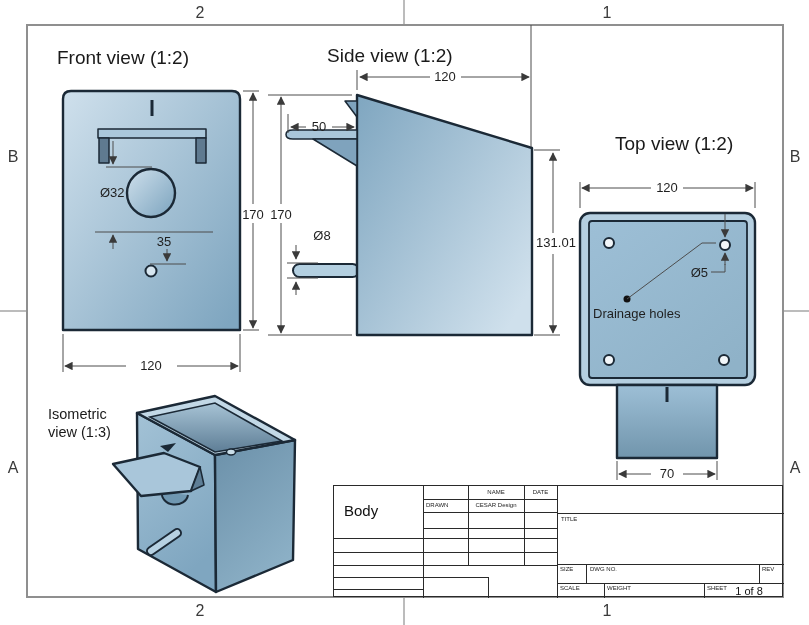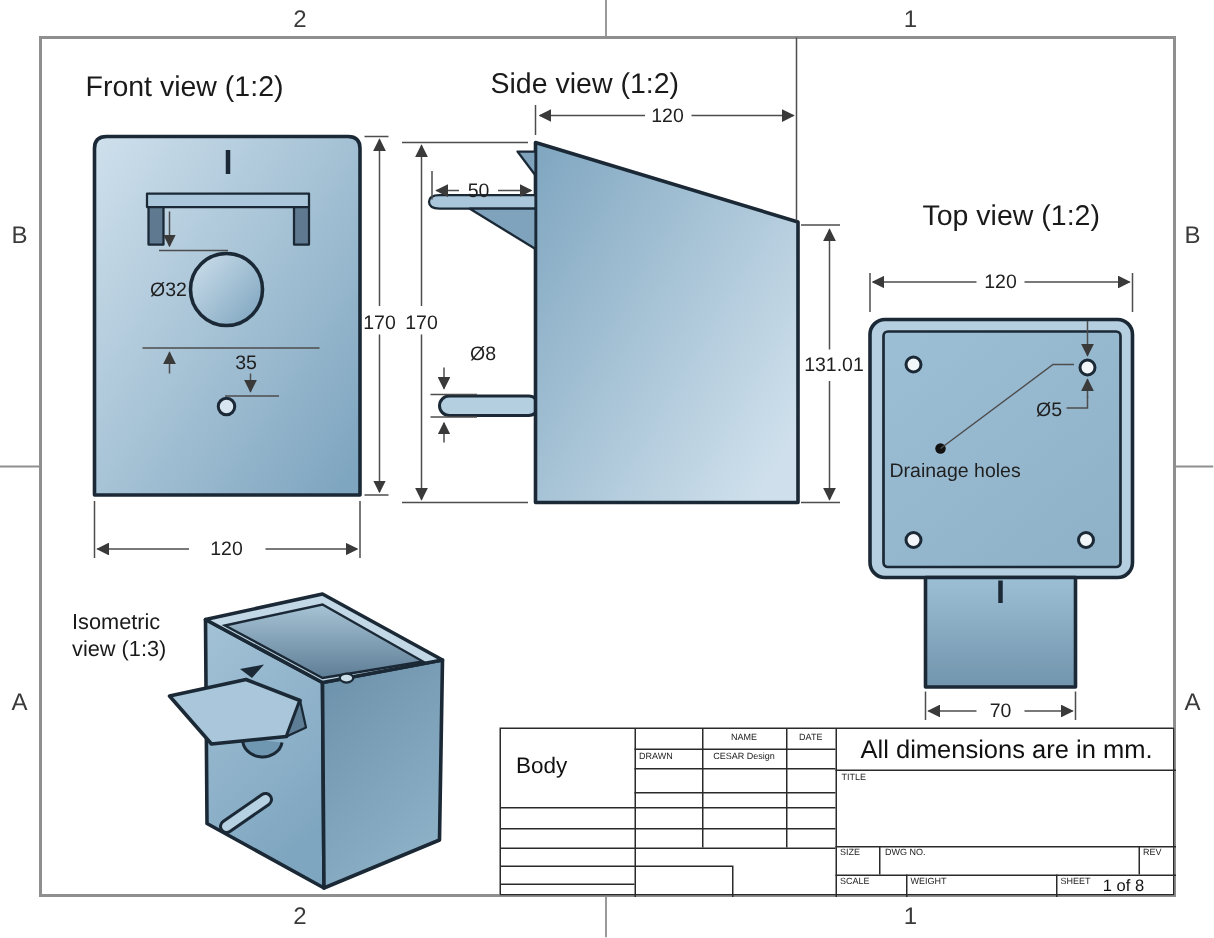--- a/index.html
+++ b/index.html
@@ -236,21 +236,20 @@
   <div class="hl" style="top:103px;left:0;width:89px"></div>
   <div class="hl" style="top:27px;left:223px;width:227px"></div>
   <div class="hl" style="top:78px;left:223px;width:227px"></div>
   <div class="hl" style="top:97px;left:223px;width:227px"></div>
 
   <div class="tb-body">Body</div>
   <div class="tb-lbl ctr" style="left:134px;width:56px;top:3px">NAME</div>
   <div class="tb-lbl ctr" style="left:190px;width:33px;top:3px">DATE</div>
   <div class="tb-lbl" style="left:92px;top:16px">DRAWN</div>
   <div class="tb-lbl ctr" style="left:134px;width:56px;top:16px">CESAR Design</div>
-  <div class="tb-note">All dimensions are in mm.</div>
   <div class="tb-lbl" style="left:227px;top:30px">TITLE</div>
   <div class="tb-lbl" style="left:226px;top:80px">SIZE</div>
   <div class="tb-lbl" style="left:256px;top:80px">DWG NO.</div>
   <div class="tb-lbl" style="left:428px;top:80px">REV</div>
   <div class="tb-lbl" style="left:226px;top:99px">SCALE</div>
   <div class="tb-lbl" style="left:273px;top:99px">WEIGHT</div>
   <div class="tb-lbl" style="left:373px;top:99px">SHEET</div>
   <div class="tb-sheetval">1 of 8</div>
 </div>
 </div>

